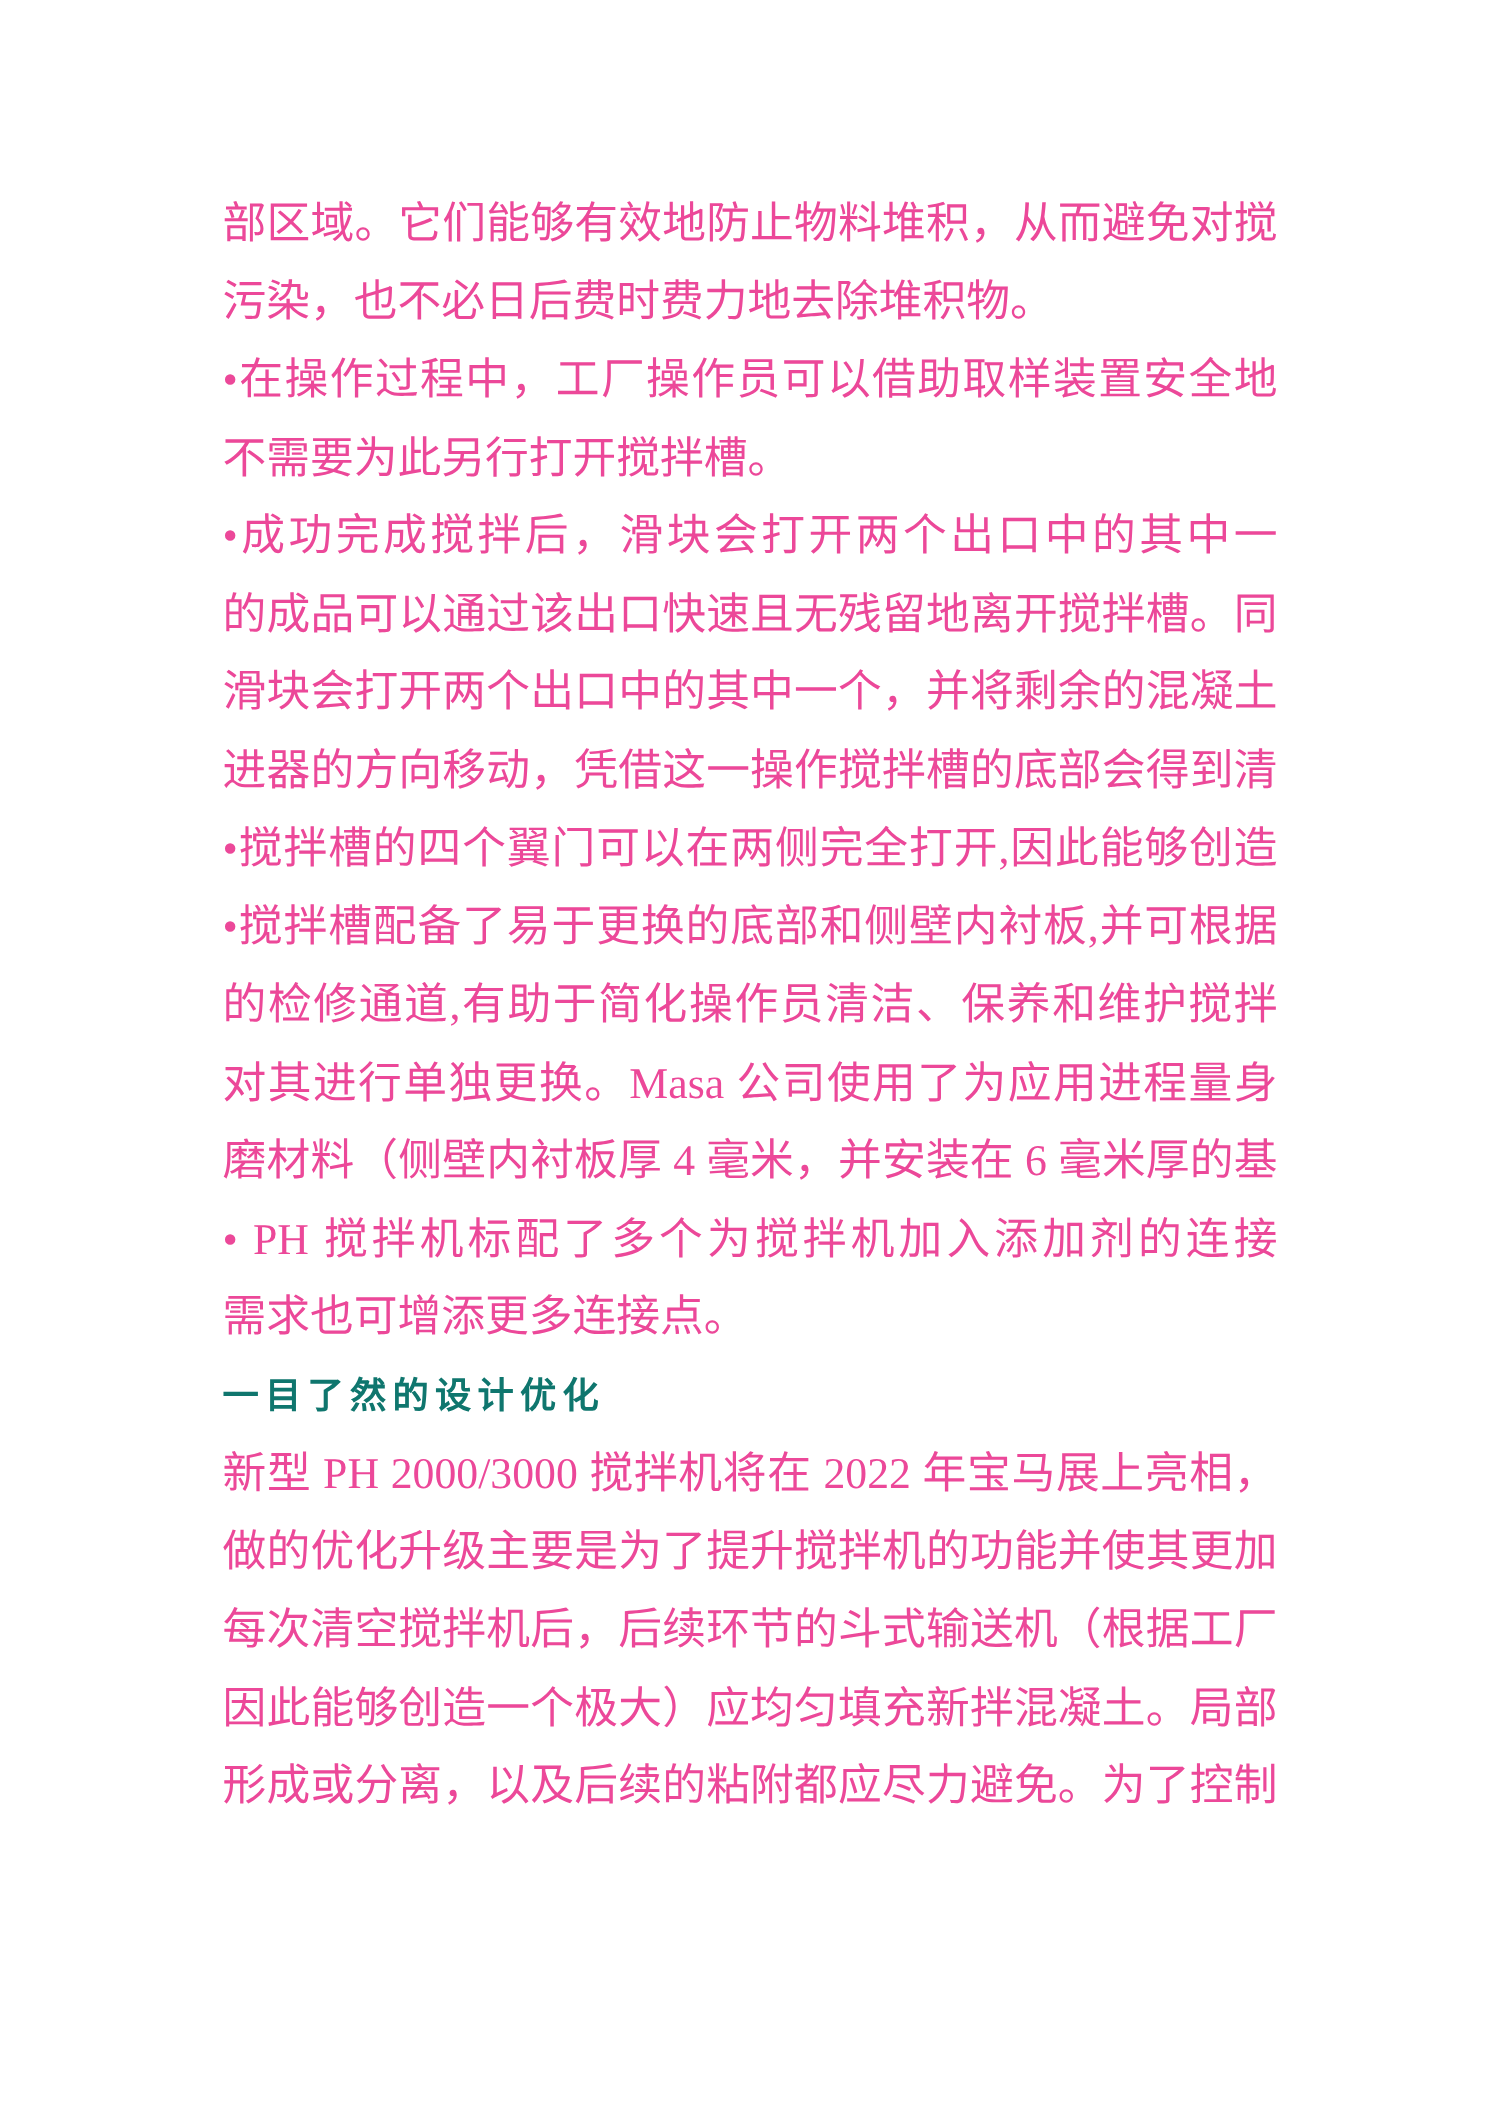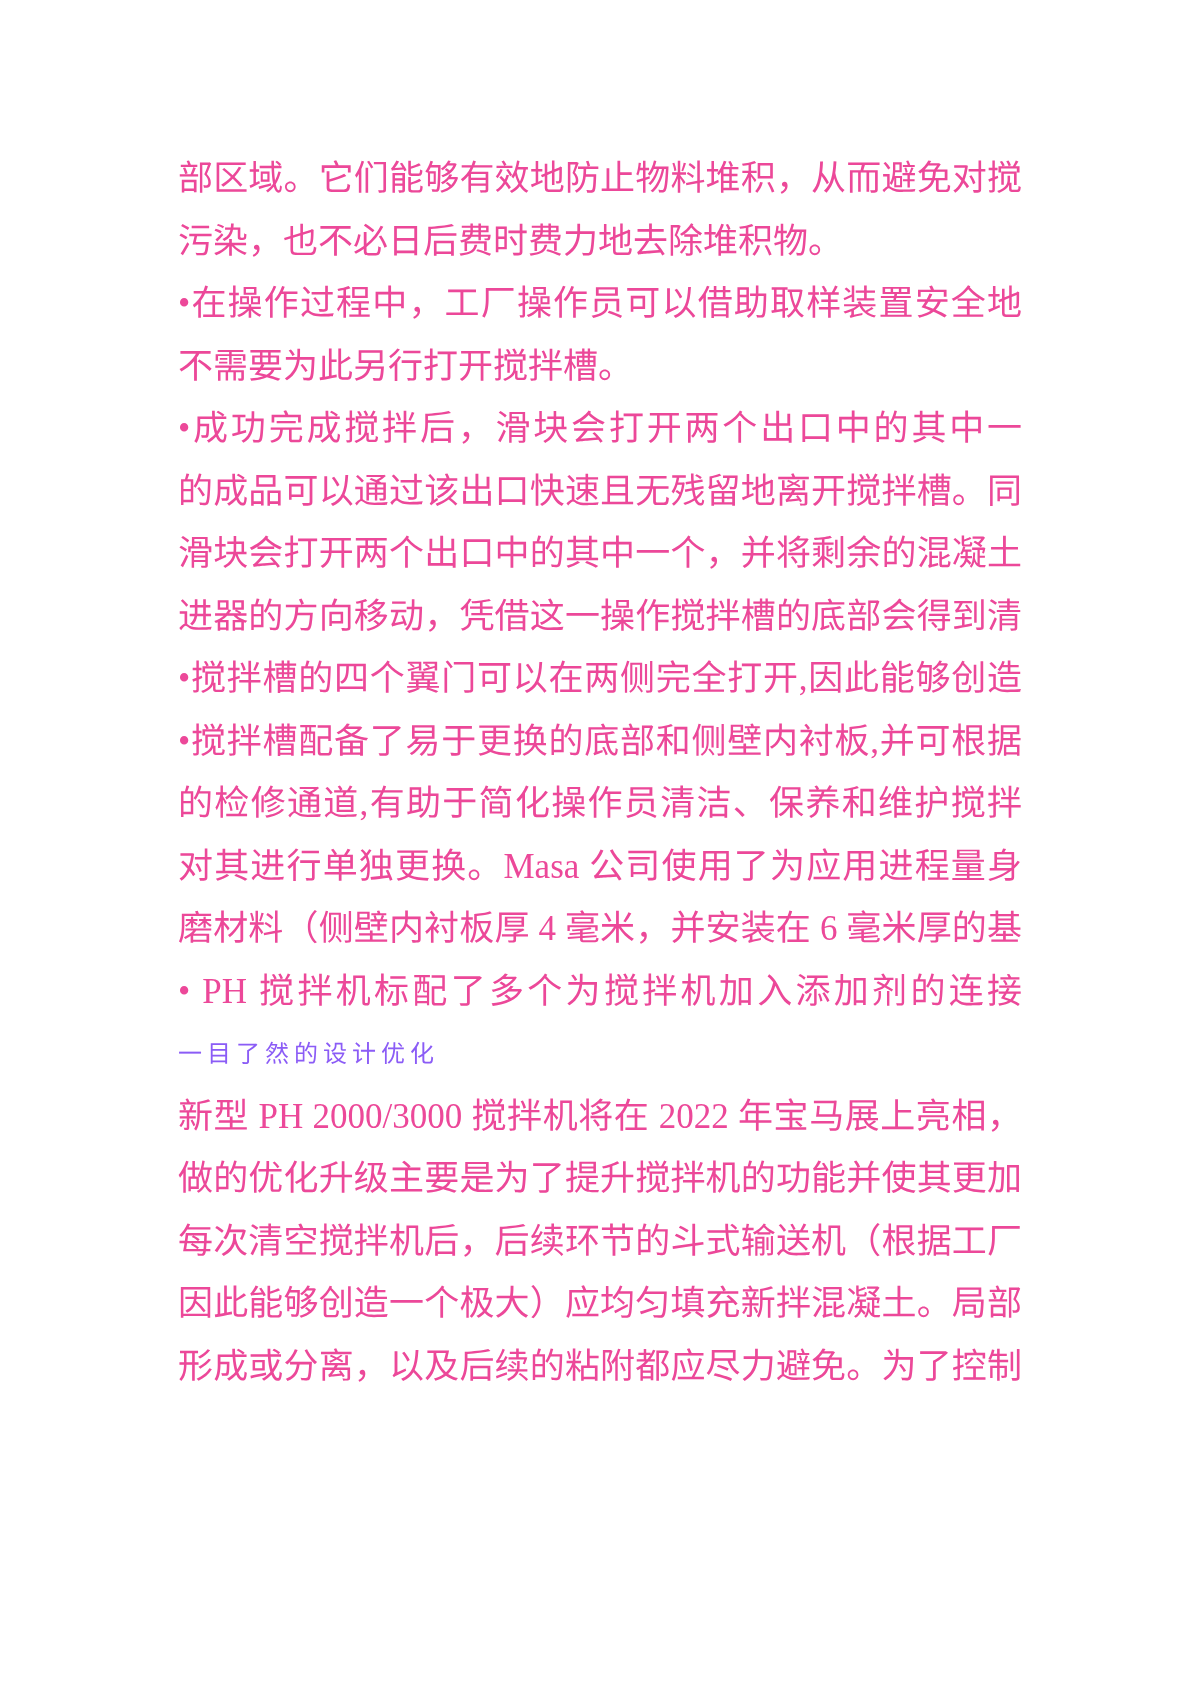--- a/index.html
+++ b/index.html
@@ -29,24 +29,25 @@
     text-align: justify;
     text-align-last: left;
     text-justify: inter-character;
     white-space: normal;
     overflow: hidden;
   }
   .line.j {
     text-align-last: justify;
   }
   .line.heading {
-    color: #8b5cf6;
-    font-size: 24px;
+    color: #0f766e;
+    font-size: 29px;
     letter-spacing: 5px;
     text-align-last: left;
+    font-weight: bold;
   }
 </style>
 </head>
 <body>
 
 <div class="page">
   <div class="text-column" id="text-column">
       <div class="line j">部区域。它们能够有效地防止物料堆积，从而避免对搅拌物造成</div>
       <div class="line">污染，也不必日后费时费力地去除堆积物。</div>
       <div class="line j">•在操作过程中，工厂操作员可以借助取样装置安全地进行取样，</div>
@@ -54,20 +55,21 @@
       <div class="line j">•成功完成搅拌后，滑块会打开两个出口中的其中一个，完成搅拌</div>
       <div class="line j">的成品可以通过该出口快速且无残留地离开搅拌槽。同时，机械</div>
       <div class="line j">滑块会打开两个出口中的其中一个，并将剩余的混凝土残留物朝推</div>
       <div class="line">进器的方向移动，凭借这一操作搅拌槽的底部会得到清洁。</div>
       <div class="line j">•搅拌槽的四个翼门可以在两侧完全打开,因此能够创造一个极大</div>
       <div class="line j">•搅拌槽配备了易于更换的底部和侧壁内衬板,并可根据磨损程度</div>
       <div class="line j">的检修通道,有助于简化操作员清洁、保养和维护搅拌机的过程。</div>
       <div class="line j">对其进行单独更换。Masa 公司使用了为应用进程量身定制的高耐</div>
       <div class="line j">磨材料（侧壁内衬板厚 4 毫米，并安装在 6 毫米厚的基材之上，</div>
       <div class="line j">• PH 搅拌机标配了多个为搅拌机加入添加剂的连接点。的检修通道</div>
+      <div class="line">需求也可增添更多连接点。</div>
       <div class="line heading">一目了然的设计优化</div>
       <div class="line j">新型 PH 2000/3000 搅拌机将在 2022 年宝马展上亮相，针对其所</div>
       <div class="line j">做的优化升级主要是为了提升搅拌机的功能并使其更加易于维护。</div>
       <div class="line j">每次清空搅拌机后，后续环节的斗式输送机（根据工厂特定布局</div>
       <div class="line j">因此能够创造一个极大）应均匀填充新拌混凝土。局部锥面的</div>
       <div class="line j">形成或分离，以及后续的粘附都应尽力避免。为了控制物料流，</div>
     </div>
 </div>
 
 </body></html>

